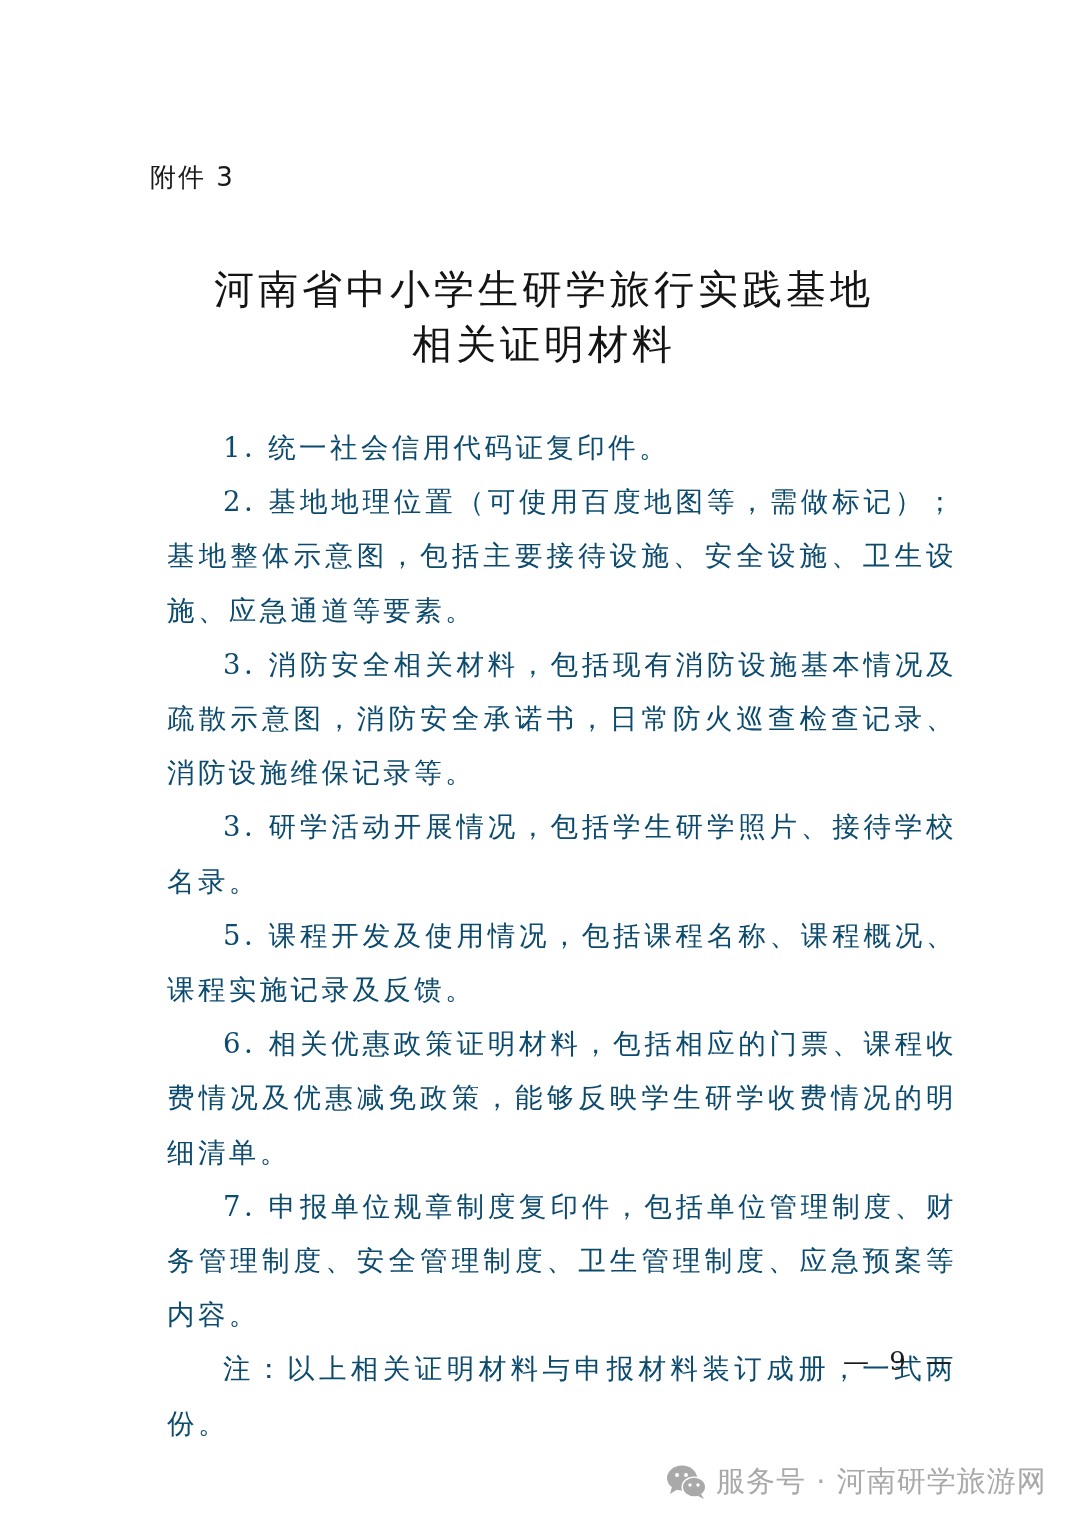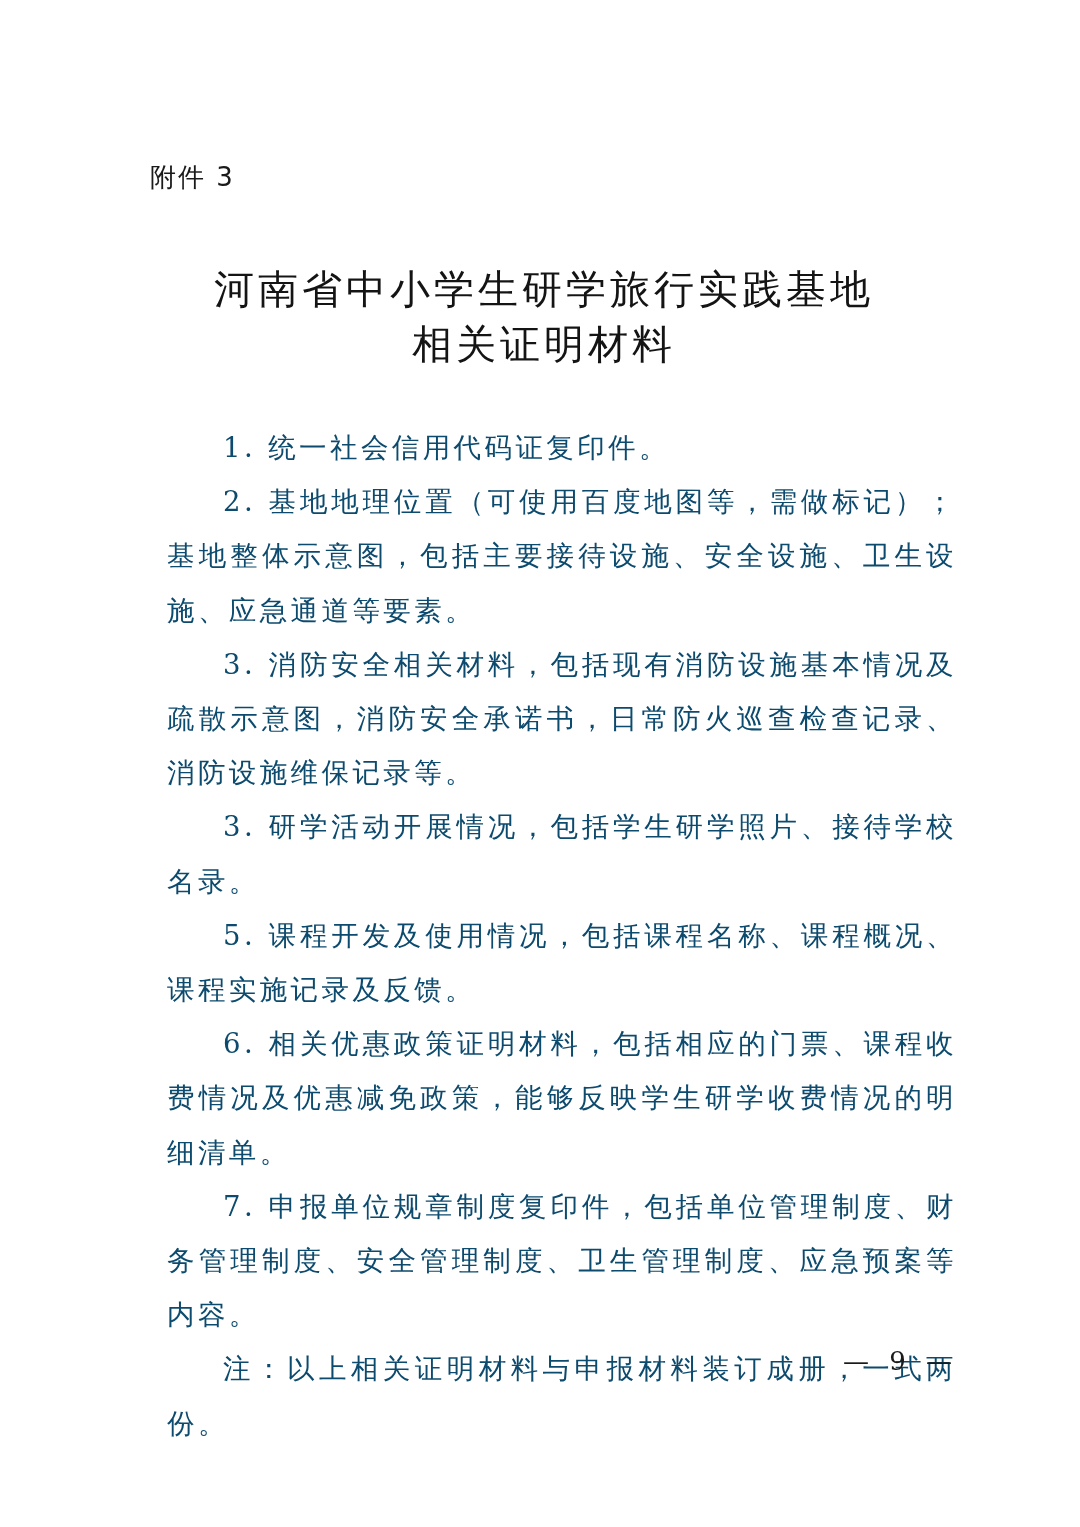--- a/index.html
+++ b/index.html
@@ -103,14 +103,30 @@
     <p class="para">3. 消防安全相关材料，包括现有消防设施基本情况及疏散示意图，消防安全承诺书，日常防火巡查检查记录、消防设施维保记录等。</p>
     <p class="para">3. 研学活动开展情况，包括学生研学照片、接待学校名录。</p>
     <p class="para">5. 课程开发及使用情况，包括课程名称、课程概况、课程实施记录及反馈。</p>
     <p class="para">6. 相关优惠政策证明材料，包括相应的门票、课程收费情况及优惠减免政策，能够反映学生研学收费情况的明细清单。</p>
     <p class="para">7. 申报单位规章制度复印件，包括单位管理制度、财务管理制度、安全管理制度、卫生管理制度、应急预案等内容。</p>
     <p class="note">注：以上相关证明材料与申报材料装订成册，一式两份。</p>
   </div>
 
   <div class="page-number">— 9 —</div>
 
+  <div class="watermark">
+    <span>
+      <svg width="42" height="36" viewBox="0 0 42 36">
+        <ellipse cx="16" cy="14" rx="15" ry="12.5" fill="#a9a9a9"></ellipse>
+        <path d="M6 23 L4 30 L12 25 Z" fill="#a9a9a9"></path>
+        <circle cx="11" cy="11" r="2" fill="#ffffff"></circle>
+        <circle cx="20" cy="11" r="2" fill="#ffffff"></circle>
+        <ellipse cx="28" cy="23" rx="12.5" ry="10.5" fill="#ffffff"></ellipse>
+        <ellipse cx="28" cy="23" rx="11" ry="9.2" fill="#a9a9a9"></ellipse>
+        <path d="M35 30 L38 35 L31 31.5 Z" fill="#a9a9a9"></path>
+        <circle cx="24" cy="21" r="1.7" fill="#ffffff"></circle>
+        <circle cx="32" cy="21" r="1.7" fill="#ffffff"></circle>
+      </svg>
+    </span>
+    <span>服务号 · 河南研学旅游网</span>
+  </div>
 
 </div>
 
 </body></html>

